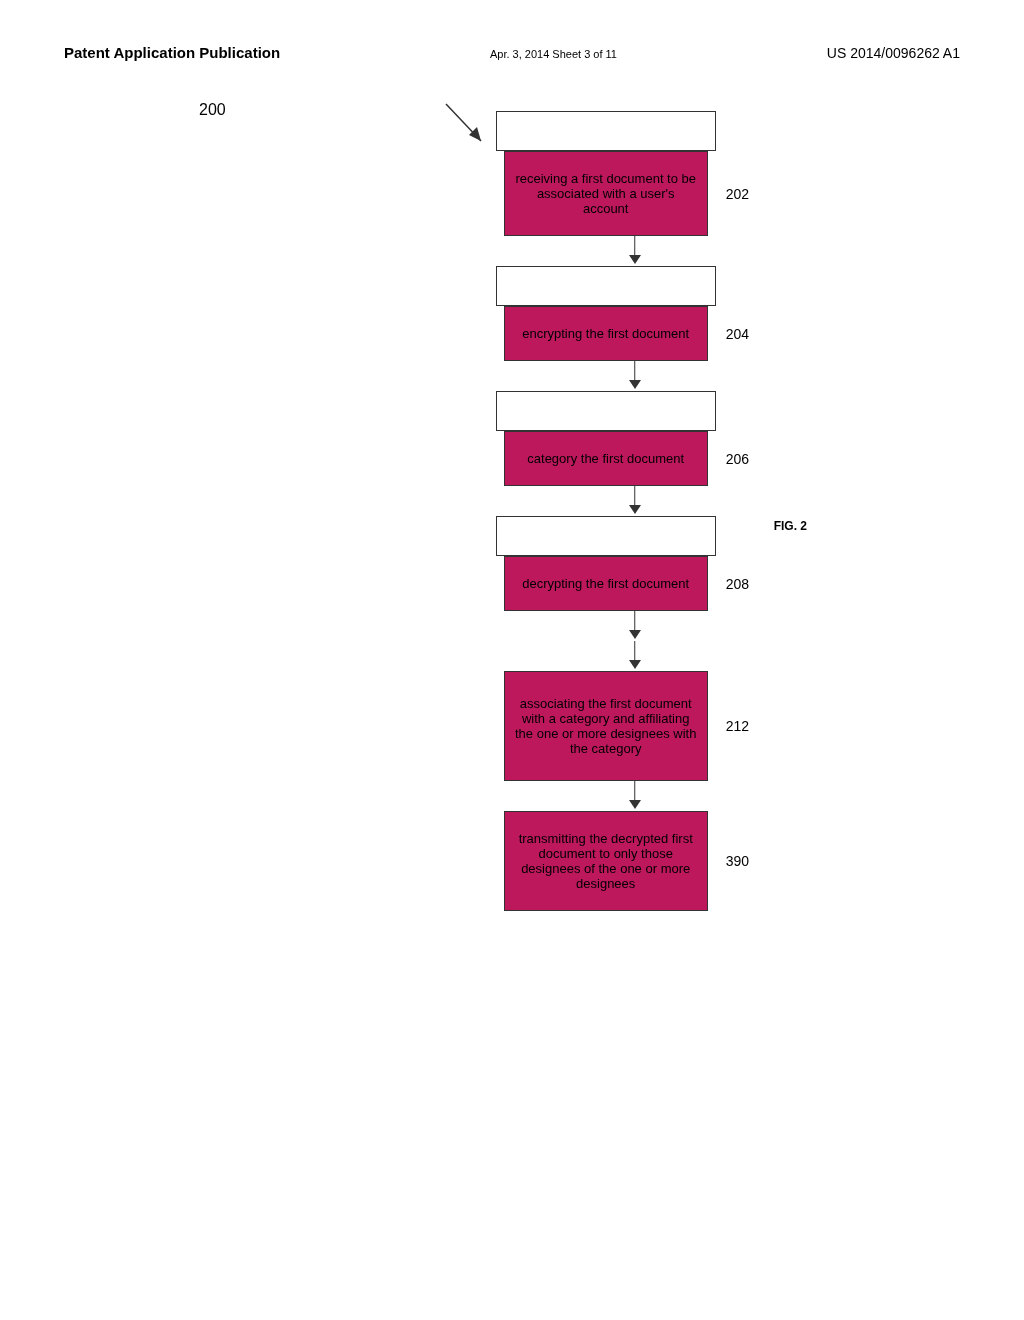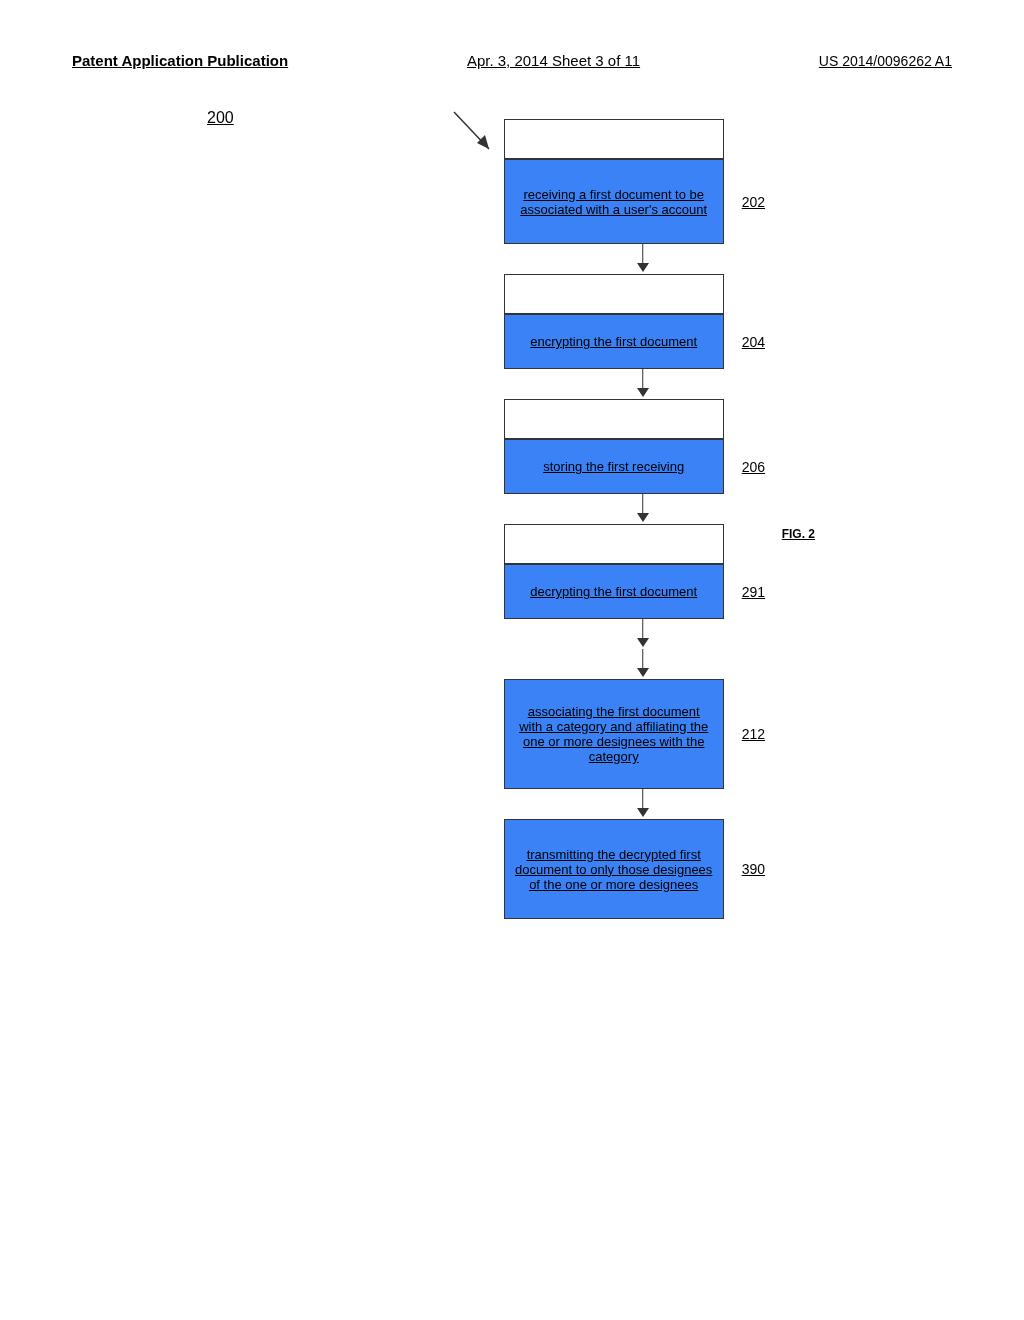--- a/index.html
+++ b/index.html
@@ -9,40 +9,39 @@
       width: 1024px;
       min-height: 1320px;
       position: relative;
       overflow-x: hidden;
     }
 
     .page {
       width: 1024px;
       min-height: 1320px;
       background: #fff;
-      padding: 12px;
-      position: relative;
-      text-decoration: underline;
+      padding: 4px;
+      position: relative;
     }
 
     
     .header {
       display: flex;
       justify-content: space-between;
       align-items: baseline;
       padding: 40px 60px 20px 60px;
       border-bottom: none;
     }
     .header-left {
       font-size: 15px;
       font-weight: bold;
       font-family: Arial, sans-serif;
     }
     .header-center {
-      font-size: 15px;
+      font-size: 11px;
       font-family: Arial, sans-serif;
     }
     .header-right {
       font-size: 14px;
       font-family: Arial, sans-serif;
     }
 
     
     .content {
       display: flex;
@@ -61,30 +60,30 @@
 
     
     .flow-row {
       display: flex;
       align-items: center;
       margin-bottom: 0;
     }
 
     .flow-box {
       border: 1.5px solid #333;
-      width: 220px;
+      width: 204px;
       min-height: 55px;
       display: flex;
       align-items: center;
       justify-content: center;
       text-align: center;
       font-size: 13px;
       font-family: Arial, sans-serif;
       padding: 8px 10px;
-      background: #3b82f6;
+      background: #be185d;
     }
 
     .flow-box.tall {
       min-height: 85px;
     }
 
     .flow-box.taller {
       min-height: 100px;
     }
 
@@ -201,33 +200,33 @@
         <div class="step-label">204</div>
       </div>
 
       <div class="arrow-down" style="width:220px;"></div>
 
       <div class="gap-row">
         <div class="gap-box"></div>
         <div style="width:58px;"></div>
       </div>
       <div class="flow-row">
-        <div class="flow-box">storing the first receiving</div>
+        <div class="flow-box">category the first document</div>
         <div class="step-label">206</div>
       </div>
 
       <div class="arrow-down" style="width:220px;"></div>
 
       <div class="gap-row">
         <div class="gap-box"></div>
         <div style="width:58px;"></div>
       </div>
       <div class="flow-row">
         <div class="flow-box">decrypting the first document</div>
-        <div class="step-label">291</div>
+        <div class="step-label">208</div>
       </div>
 
       <div class="arrow-down" style="width:220px;"></div>
 
 
       <div class="arrow-down" style="width:220px;"></div>
 
       <div class="flow-row">
         <div class="flow-box tallest">associating the first document with a category and affiliating the one or more designees with the category</div>
         <div class="step-label">212</div>

